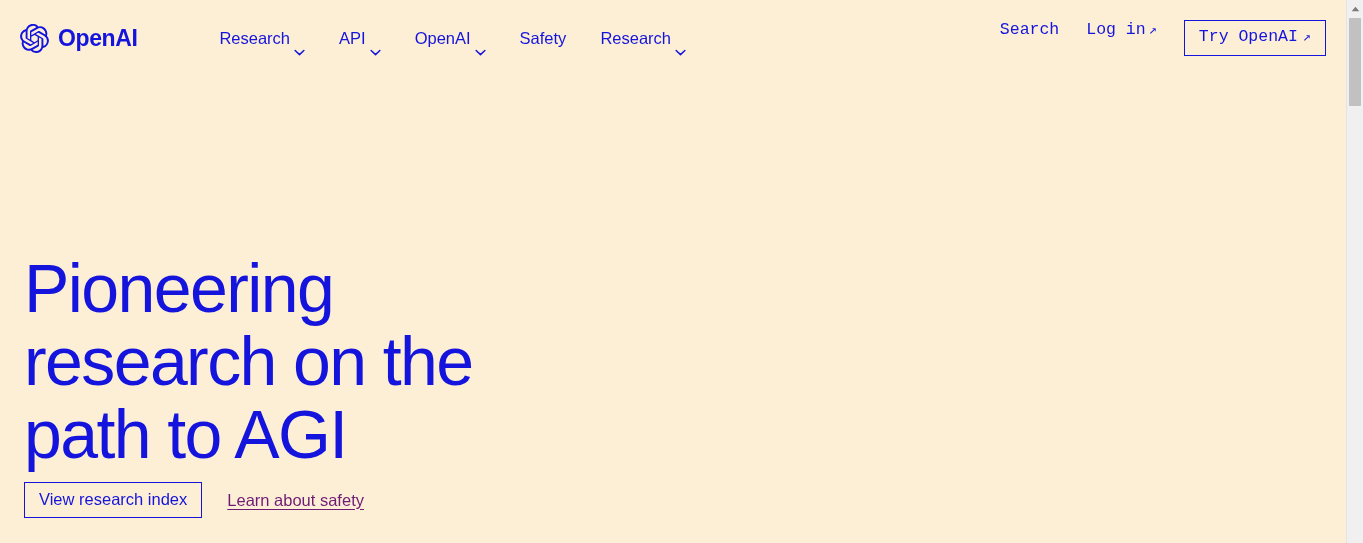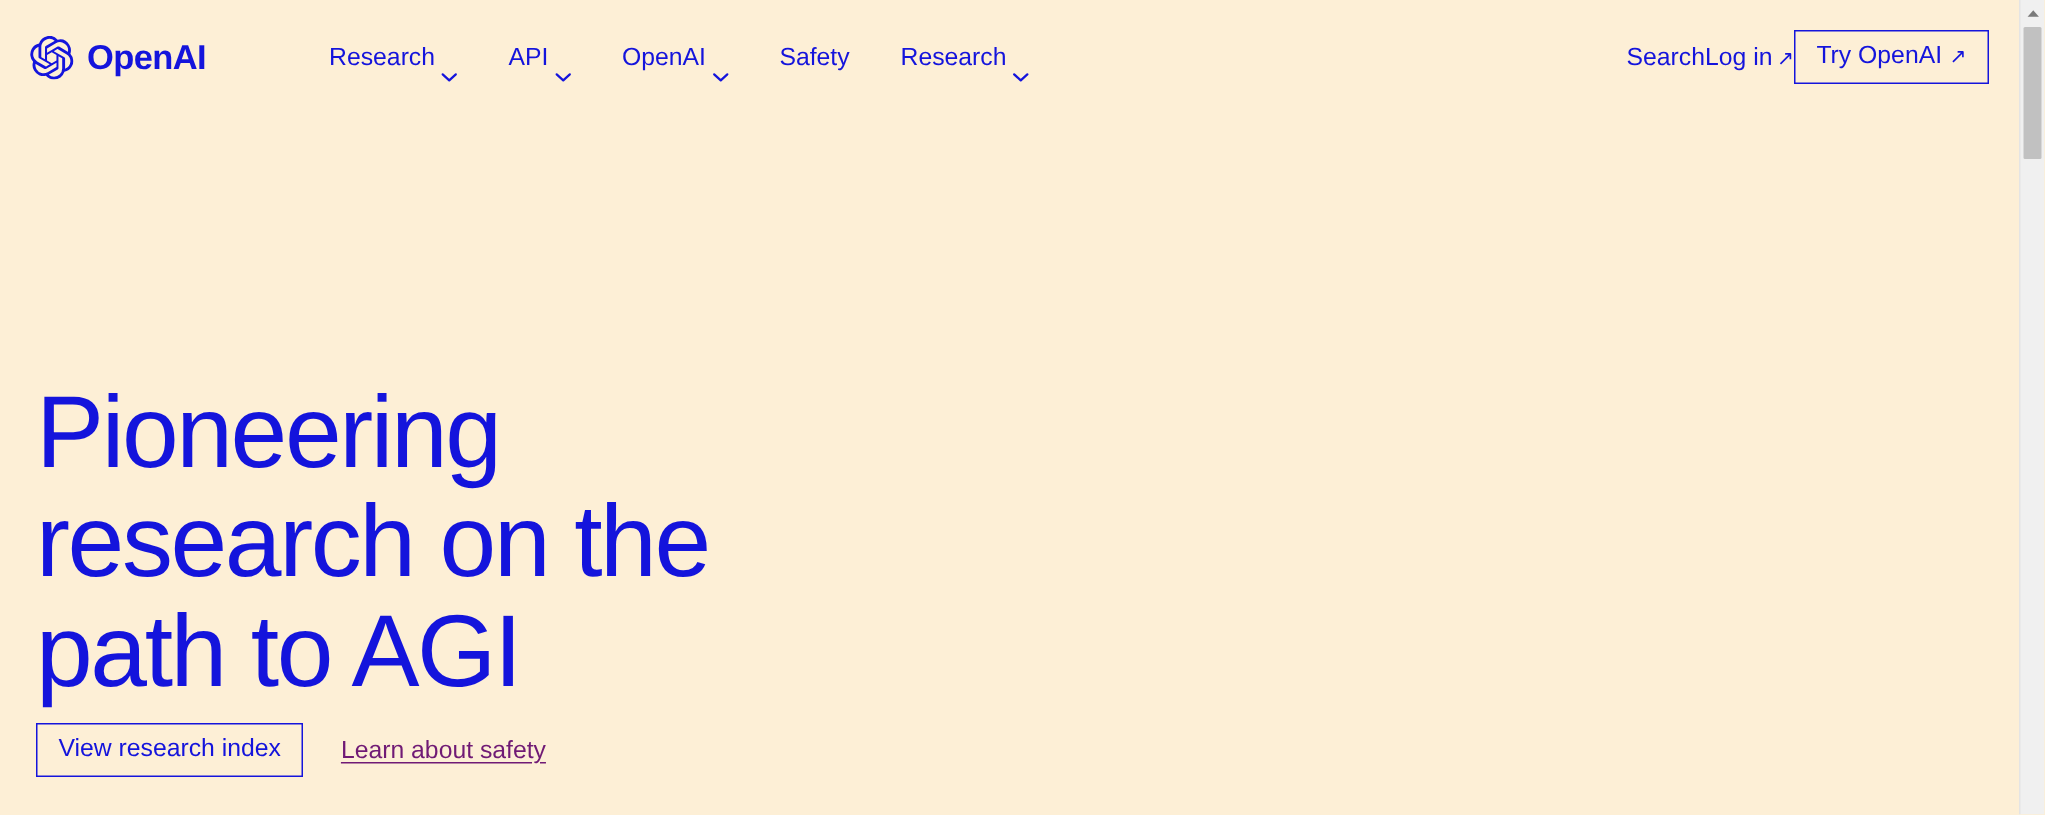--- a/index.html
+++ b/index.html
@@ -68,21 +68,22 @@
     color: #1414dc;
     text-decoration: none;
     white-space: nowrap;
     cursor: pointer;
   }
   .chev { width: 11px; height: 7px; display: block; flex: none; margin-top: 2px; }
 
   .header-right {
     margin-left: auto;
     display: flex;
-    align-items: center;
+    gap: 27px;
+    font-family: Liberation Mono, monospace;
   }
   .hr-link {
     font-size: 16.5px;
     color: #1414dc;
     text-decoration: none;
     white-space: nowrap;
     display: inline-flex;
     align-items: baseline;
     gap: 3px;
     cursor: pointer;

